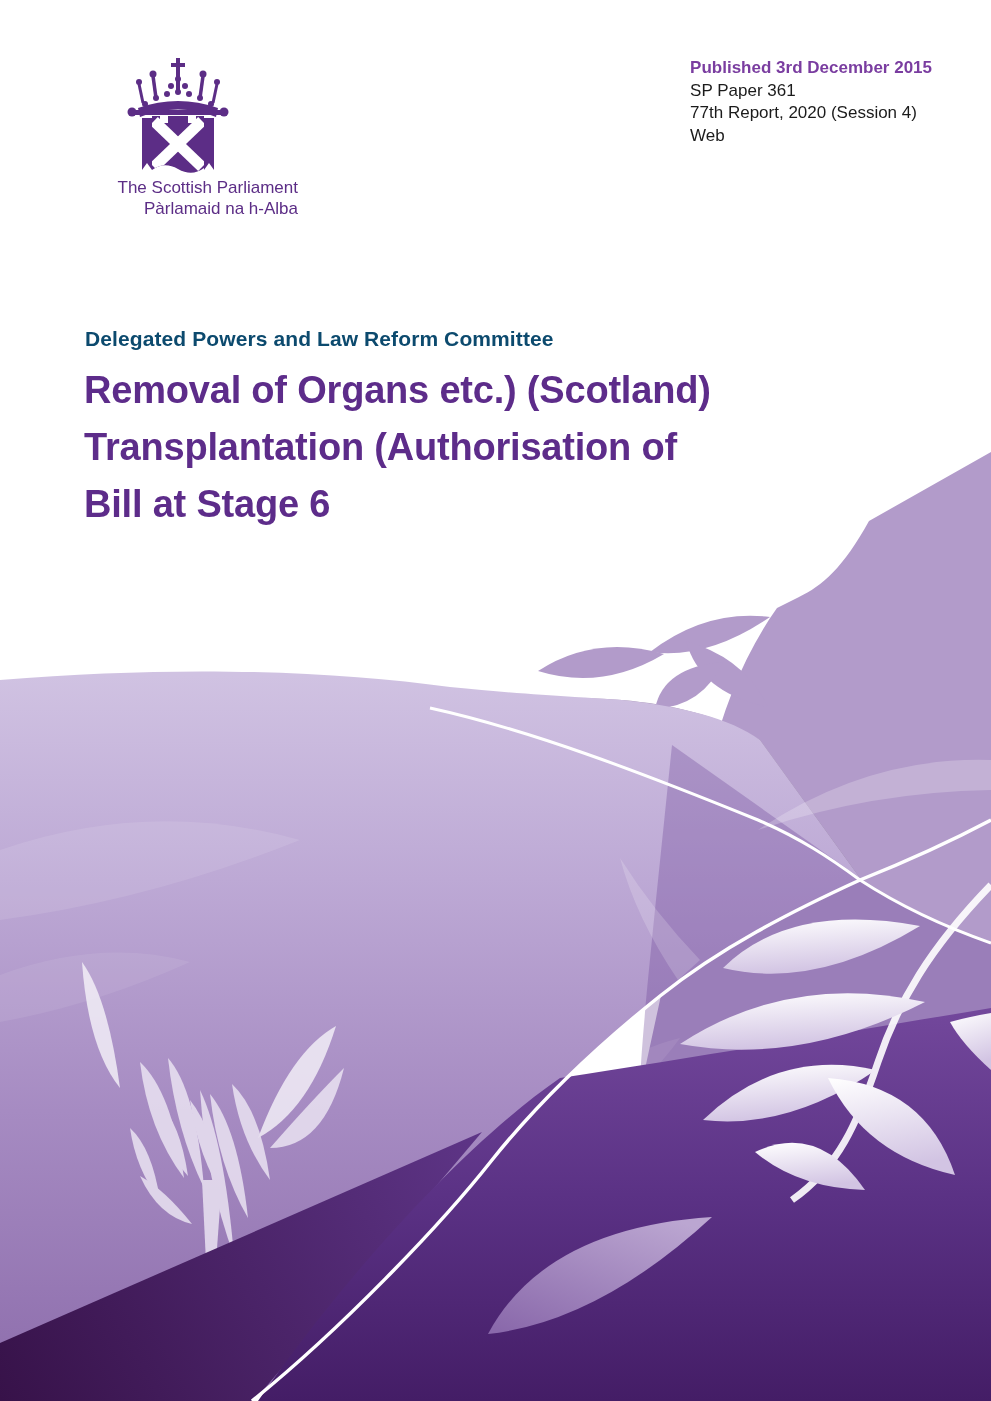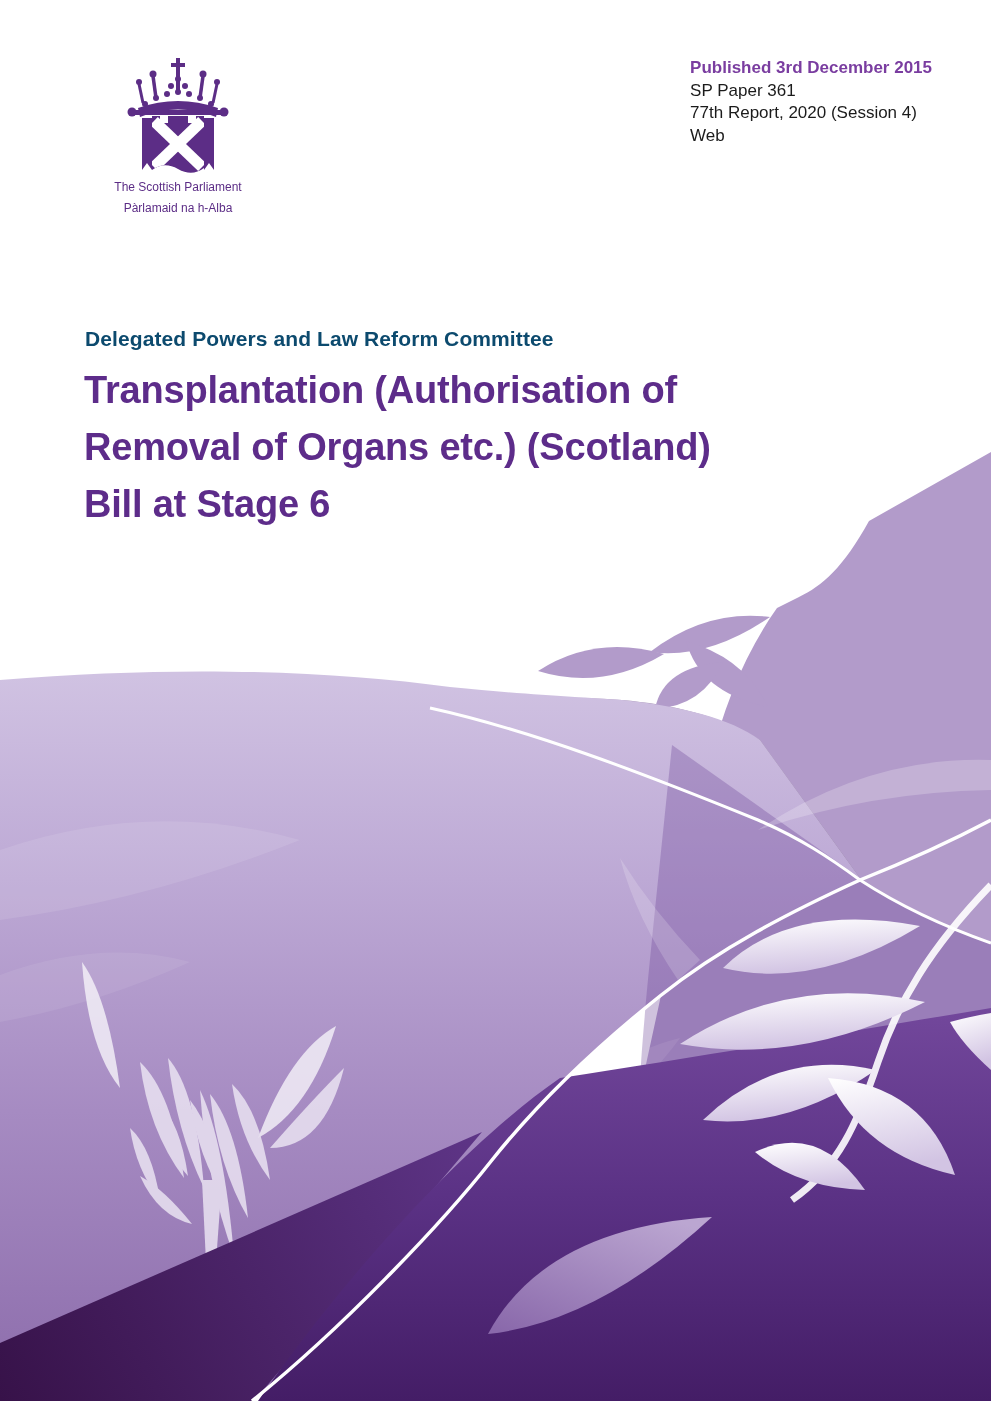--- a/index.html
+++ b/index.html
@@ -3,22 +3,22 @@
 <meta charset="utf-8">
 <style>
   html,body{margin:0;padding:0;background:#e8e8e8;}
   .page{
     position:relative;width:991px;height:1401px;margin:0 auto;
     background:#ffffff;overflow:hidden;
     font-family:"Liberation Sans", sans-serif;
   }
   .artwork{position:absolute;left:0;top:0;width:991px;height:1401px;display:block;}
   .logo-words{
-    position:absolute;left:58px;top:177px;width:240px;text-align:center;
-    color:#5c2d86;font-size:12px;line-height:21px;font-weight:500;
+    position:absolute;left:58px;top:177px;width:240px;text-align:right;
+    color:#5c2d86;font-size:17px;line-height:21px;font-weight:500;
   }
   .pubinfo{
     position:absolute;top:57px;right:59px;text-align:left;
     color:#1b1b1b;font-size:17px;line-height:22.5px;
   }
   .pubinfo .pub-date{color:#7a3da0;font-weight:bold;}
   .committee{
     position:absolute;left:85px;top:327px;
     color:#0c4a6e;font-size:21px;font-weight:bold;letter-spacing:0.1px;
   }
@@ -192,18 +192,18 @@
   <div class="pubinfo">
     <div class="pub-date">Published 3rd December 2015</div>
     <div>SP Paper 361</div>
     <div>77th Report, 2020 (Session 4)</div>
     <div>Web</div>
   </div>
 
   <div class="committee">Delegated Powers and Law Reform Committee</div>
 
   <h1 class="title">
+    <span>Removal of Organs etc.) (Scotland)</span>
     <span>Transplantation (Authorisation of</span>
-    <span>Removal of Organs etc.) (Scotland)</span>
     <span>Bill at Stage 6</span>
   </h1>
 
 </div>
 
 </body></html>

